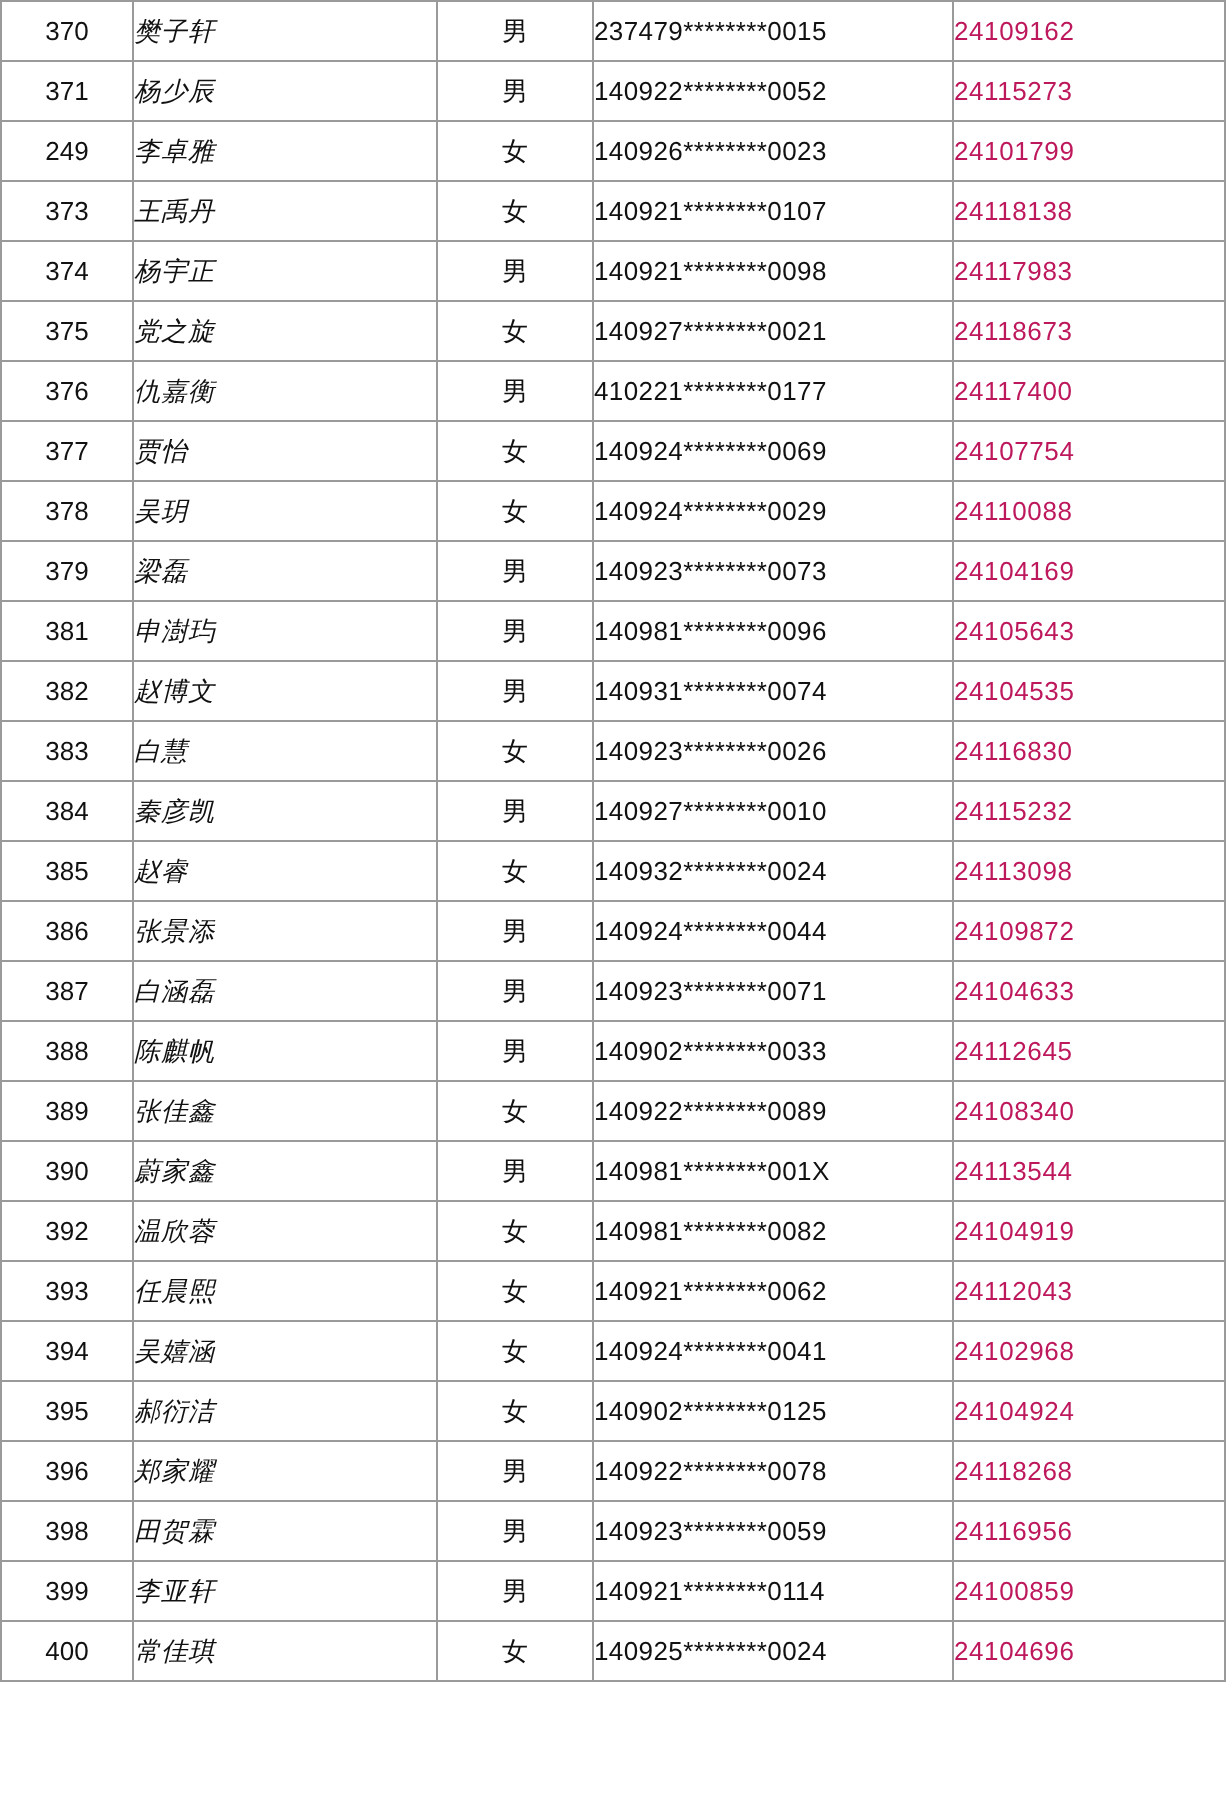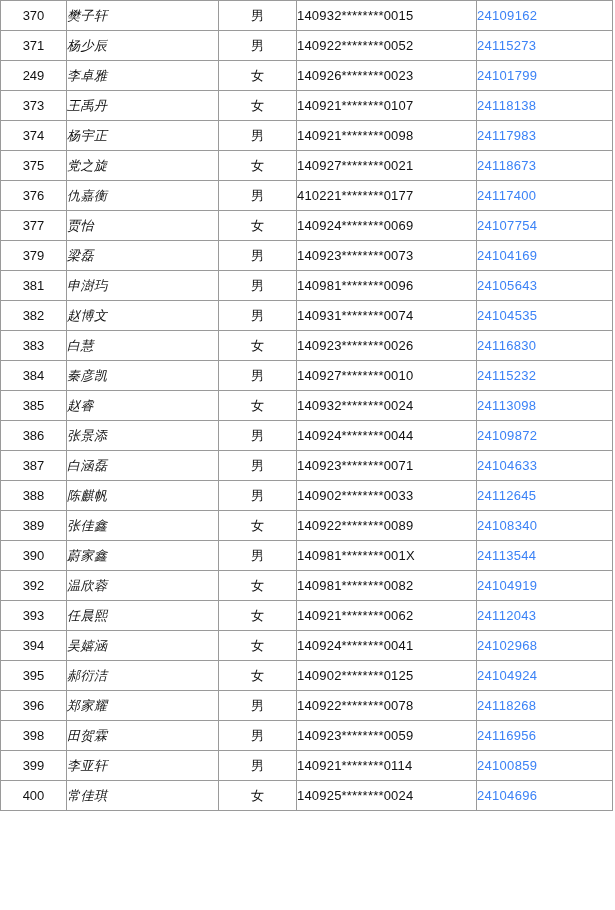--- a/index.html
+++ b/index.html
@@ -63,41 +63,41 @@
     padding-left: 12px;
     font-size: 12.5px;
     letter-spacing: 0.2px;
     color: #111;
     font-family: "Liberation Sans", sans-serif;
   }
   td.examnum {
     padding-left: 14px;
     font-size: 13px;
     letter-spacing: 0.3px;
-    color: #3b82f6;
+    color: #be185d;
   }
 </style>
 </head>
 <body>
 
 <div class="sheet">
   <table class="roster">
     <colgroup>
       <col class="c-index">
       <col class="c-name">
       <col class="c-sex">
       <col class="c-id">
       <col class="c-num">
     </colgroup>
     <tbody>
         <tr>
           <td class="index">370</td>
           <td class="name">樊子轩</td>
           <td class="sex">男</td>
-          <td class="idnum">140932********0015</td>
+          <td class="idnum">237479********0015</td>
           <td class="examnum">24109162</td>
         </tr>
         <tr>
           <td class="index">371</td>
           <td class="name">杨少辰</td>
           <td class="sex">男</td>
           <td class="idnum">140922********0052</td>
           <td class="examnum">24115273</td>
         </tr>
         <tr>
@@ -134,20 +134,27 @@
           <td class="sex">男</td>
           <td class="idnum">410221********0177</td>
           <td class="examnum">24117400</td>
         </tr>
         <tr>
           <td class="index">377</td>
           <td class="name">贾怡</td>
           <td class="sex">女</td>
           <td class="idnum">140924********0069</td>
           <td class="examnum">24107754</td>
+        </tr>
+        <tr>
+          <td class="index">378</td>
+          <td class="name">吴玥</td>
+          <td class="sex">女</td>
+          <td class="idnum">140924********0029</td>
+          <td class="examnum">24110088</td>
         </tr>
         <tr>
           <td class="index">379</td>
           <td class="name">梁磊</td>
           <td class="sex">男</td>
           <td class="idnum">140923********0073</td>
           <td class="examnum">24104169</td>
         </tr>
         <tr>
           <td class="index">381</td>

